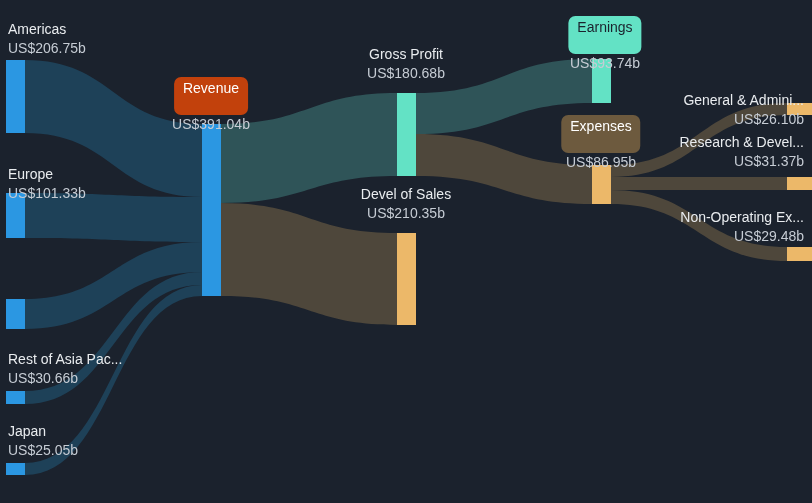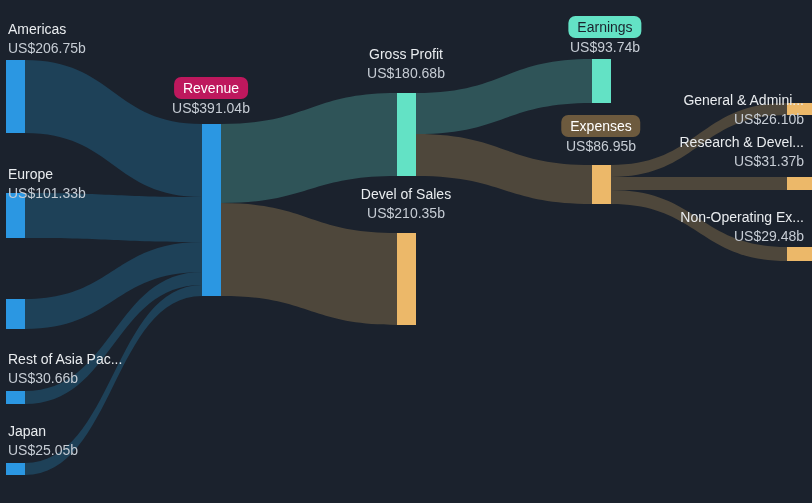--- a/index.html
+++ b/index.html
@@ -8,21 +8,21 @@
     background:#1b222d; overflow:hidden;
     font-family:"Liberation Sans", sans-serif;
   }
   .stage svg { position:absolute; left:0; top:0; }
   .lbl { position:absolute; font-size:14px; line-height:19px; white-space:nowrap; }
   .lbl .name { color:#e9ecef; }
   .lbl .val  { color:#c6ccd4; }
   .center { transform:translateX(-50%); text-align:center; }
   .right  { text-align:right; }
   .pill {
-    display:inline-block; height:22px; line-height:22px;
+    display:inline-block; height:38px; line-height:22px;
     padding:0 9px; border-radius:7px; font-size:14px;
   }
 </style>
 </head>
 <body>
 
 <div class="stage" id="stage" style="background: rgb(27, 34, 45); text-decoration: underline;">
 
   <svg id="sankey-svg" width="812" height="503" viewBox="0 0 812 503">
       <path d="M25,60 C113.5,60 113.5,124 202,124 L202,197 C113.5,197 113.5,133 25,133 Z" fill="#1e4158"></path>
@@ -63,21 +63,21 @@
   <div class="lbl" style="left:8px; top:350px;">
     <div class="name">Rest of Asia Pac...</div>
     <div class="val">US$30.66b</div>
   </div>
   <div class="lbl" style="left:8px; top:422px;">
     <div class="name">Japan</div>
     <div class="val">US$25.05b</div>
   </div>
 
   <div class="lbl center" style="left:211px; top:77px;">
-    <span class="pill" style="background: #be185d; color: rgb(255, 255, 255);">Revenue</span>
+    <span class="pill" style="background: #c2410c; color: rgb(255, 255, 255);">Revenue</span>
     <div class="val">US$391.04b</div>
   </div>
 
   <div class="lbl center" style="left:406px; top:45px;">
     <div class="name">Gross Profit</div>
     <div class="val">US$180.68b</div>
   </div>
   <div class="lbl center" style="left:406px; top:185px;">
     <div class="name">Devel of Sales</div>
     <div class="val">US$210.35b</div>

